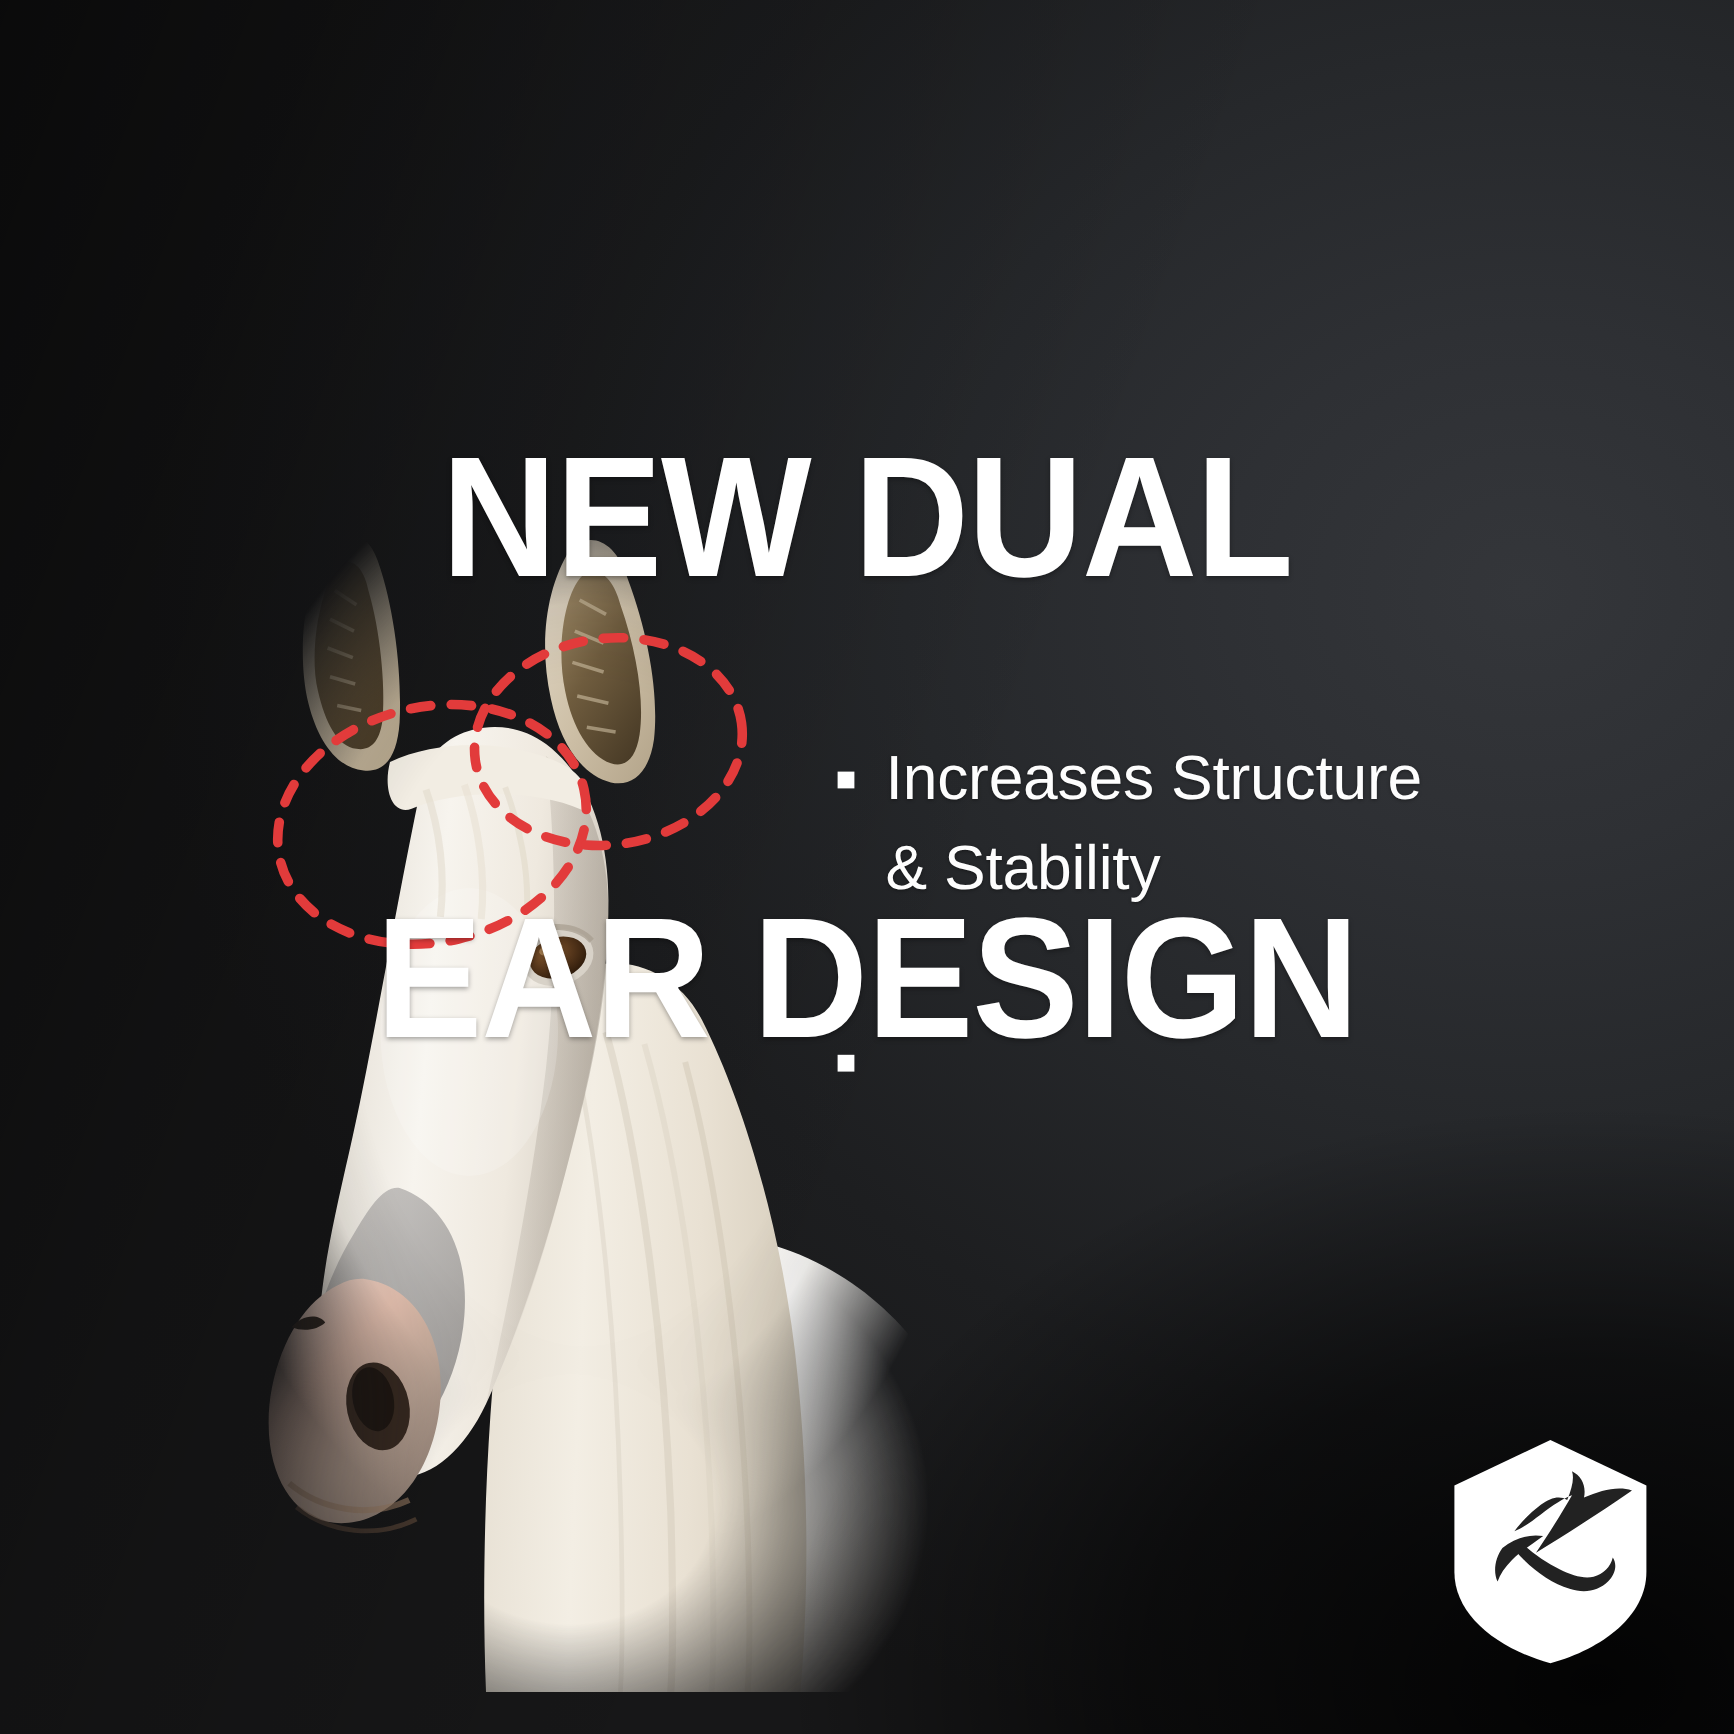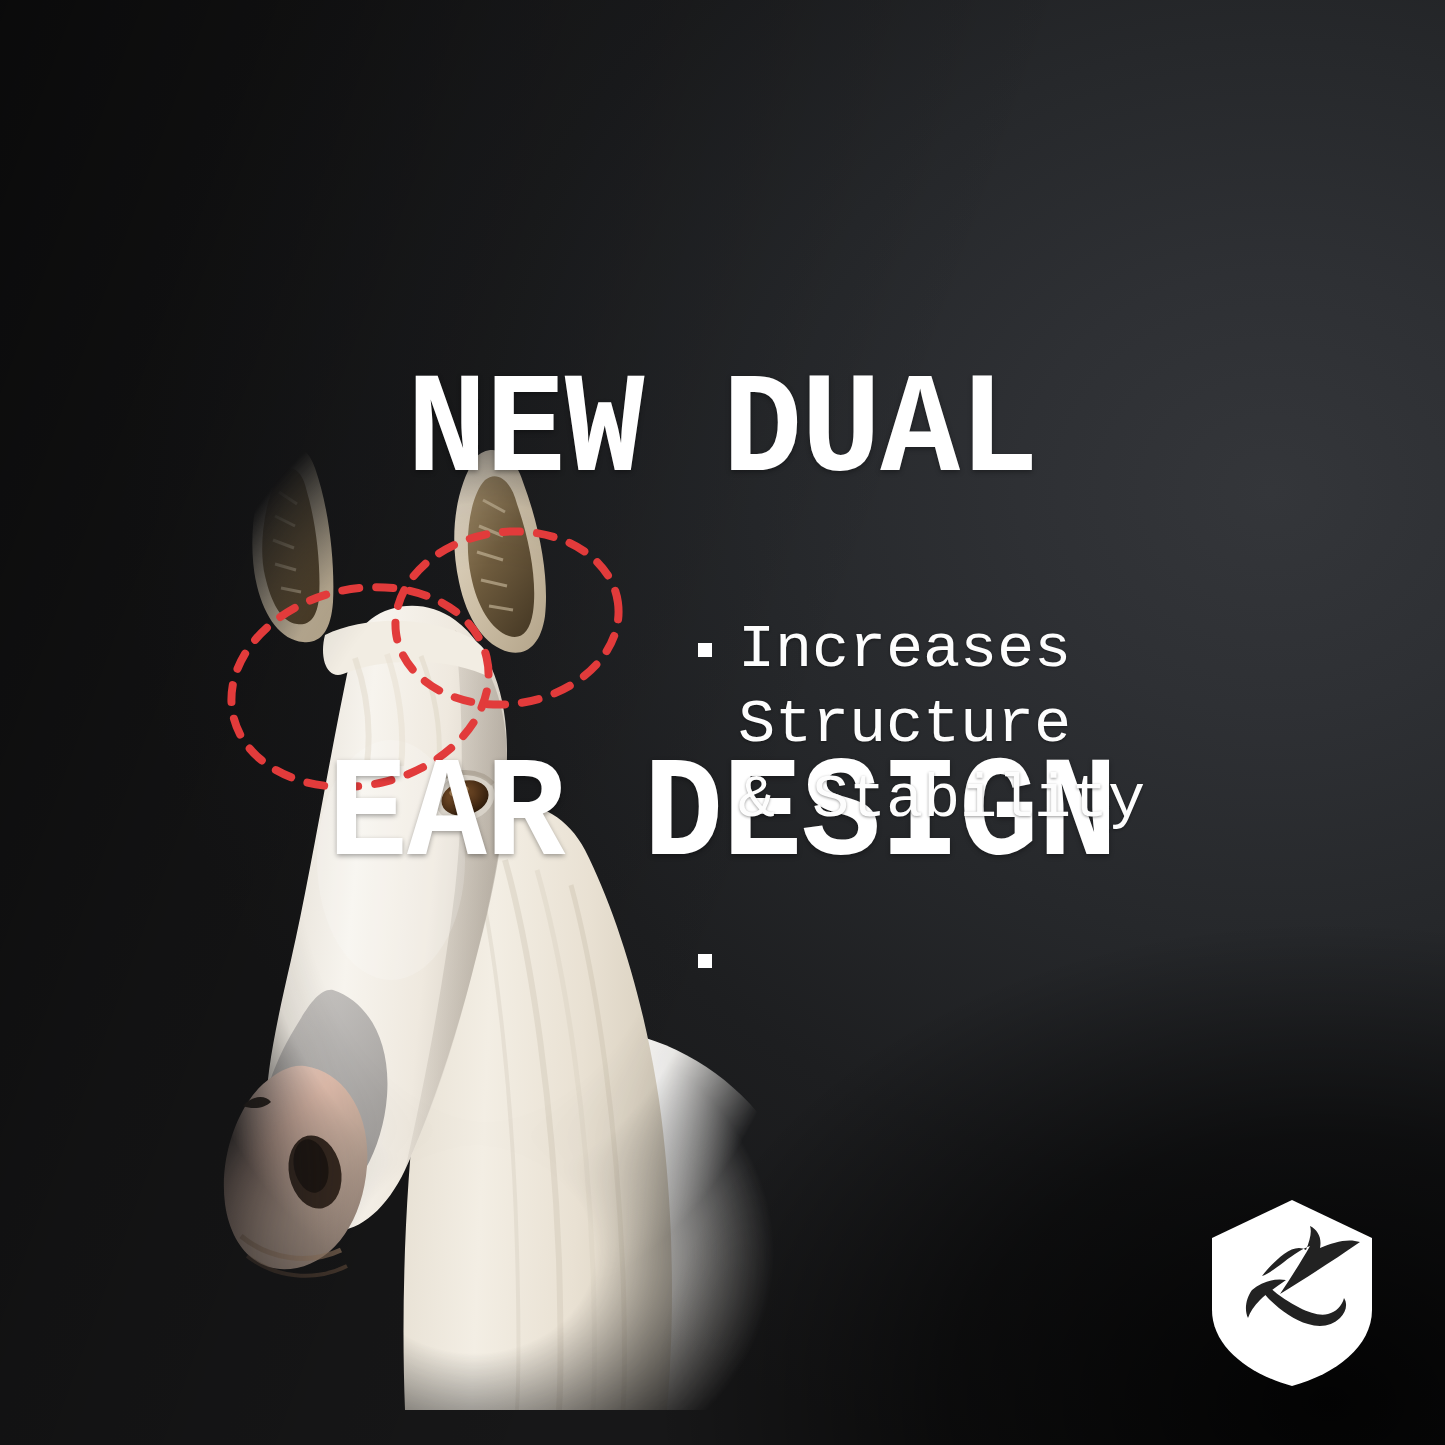--- a/index.html
+++ b/index.html
@@ -5,21 +5,21 @@
   html, body {
     margin: 0;
     padding: 0;
     background: #000;
   }
   #canvas {
     position: relative;
     width: 1445px;
     height: 1445px;
     overflow: hidden;
-    font-family: Liberation Mono, monospace;
+    font-family: Liberation Sans, sans-serif;
     background-color: #1a1a1b;
   }
 
   
   .bg-base {
     position: absolute;
     inset: 0;
     background:
       radial-gradient(ellipse 1150px 1000px at 88% 34%,
         #34363a 0%, #2e3034 22%, #26282b 45%, #1d1e20 70%, #171718 100%);
@@ -72,21 +72,21 @@
   .bullet-mark {
     flex: 0 0 auto;
     width: 14px;
     height: 14px;
     background: #ffffff;
     margin-top: 31px;
     margin-right: 26px;
   }
   .bullet-text {
     color: #fdfdfd;
-    font-size: 62px;
+    font-size: 52px;
     line-height: 75px;
     font-weight: 400;
     letter-spacing: -0.2px;
     white-space: pre-line;
     text-shadow: 0 1px 3px rgba(0,0,0,0.4);
   }
 
   
   .horse-wrap {
     position: absolute;

